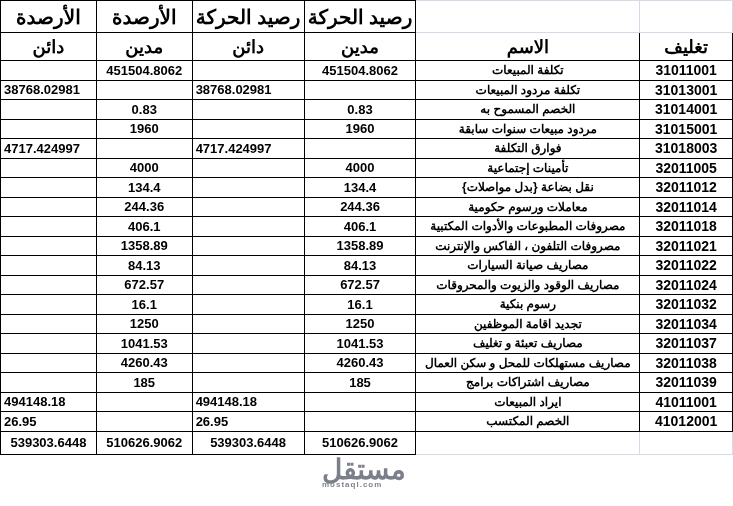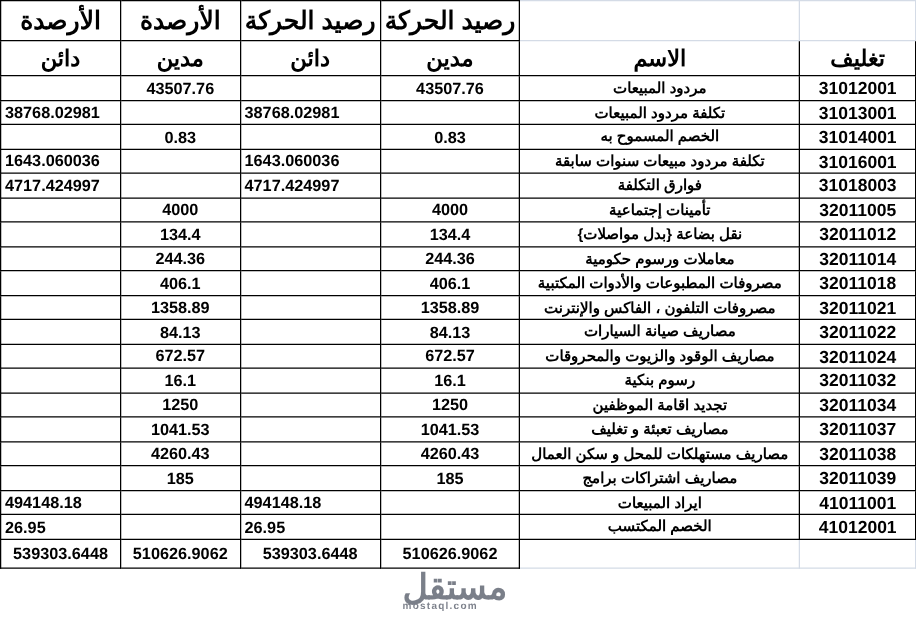--- a/index.html
+++ b/index.html
@@ -41,51 +41,51 @@
       <td class="light" style="border-bottom:1px solid #000;"></td>
     </tr>
     <tr class="h2">
       <td>دائن</td>
       <td>مدين</td>
       <td>دائن</td>
       <td>مدين</td>
       <td>الاسم</td>
       <td>تغليف</td>
     </tr>
-      <tr class="d">
-        <td class="num"></td>
-        <td class="num">43507.76</td>
-        <td class="num"></td>
-        <td class="num">43507.76</td>
-        <td class="name">مردود المبيعات</td>
-        <td class="code">31012001</td>
+  <tr class="d">
+        <td class="num"></td>
+        <td class="num">451504.8062</td>
+        <td class="num"></td>
+        <td class="num">451504.8062</td>
+        <td class="name">تكلفة المبيعات</td>
+        <td class="code">31011001</td>
       </tr>
       <tr class="d">
         <td class="num left">38768.02981</td>
         <td class="num"></td>
         <td class="num left">38768.02981</td>
         <td class="num"></td>
         <td class="name">تكلفة مردود المبيعات</td>
         <td class="code">31013001</td>
       </tr>
       <tr class="d">
         <td class="num"></td>
         <td class="num">0.83</td>
         <td class="num"></td>
         <td class="num">0.83</td>
         <td class="name">الخصم المسموح به</td>
         <td class="code">31014001</td>
       </tr>
       <tr class="d">
-        <td class="num left">1643.060036</td>
-        <td class="num"></td>
-        <td class="num left">1643.060036</td>
-        <td class="num"></td>
-        <td class="name">تكلفة مردود مبيعات سنوات سابقة</td>
-        <td class="code">31016001</td>
+        <td class="num"></td>
+        <td class="num">1960</td>
+        <td class="num"></td>
+        <td class="num">1960</td>
+        <td class="name">مردود مبيعات سنوات سابقة</td>
+        <td class="code">31015001</td>
       </tr>
       <tr class="d">
         <td class="num left">4717.424997</td>
         <td class="num"></td>
         <td class="num left">4717.424997</td>
         <td class="num"></td>
         <td class="name">فوارق التكلفة</td>
         <td class="code">31018003</td>
       </tr>
       <tr class="d">

